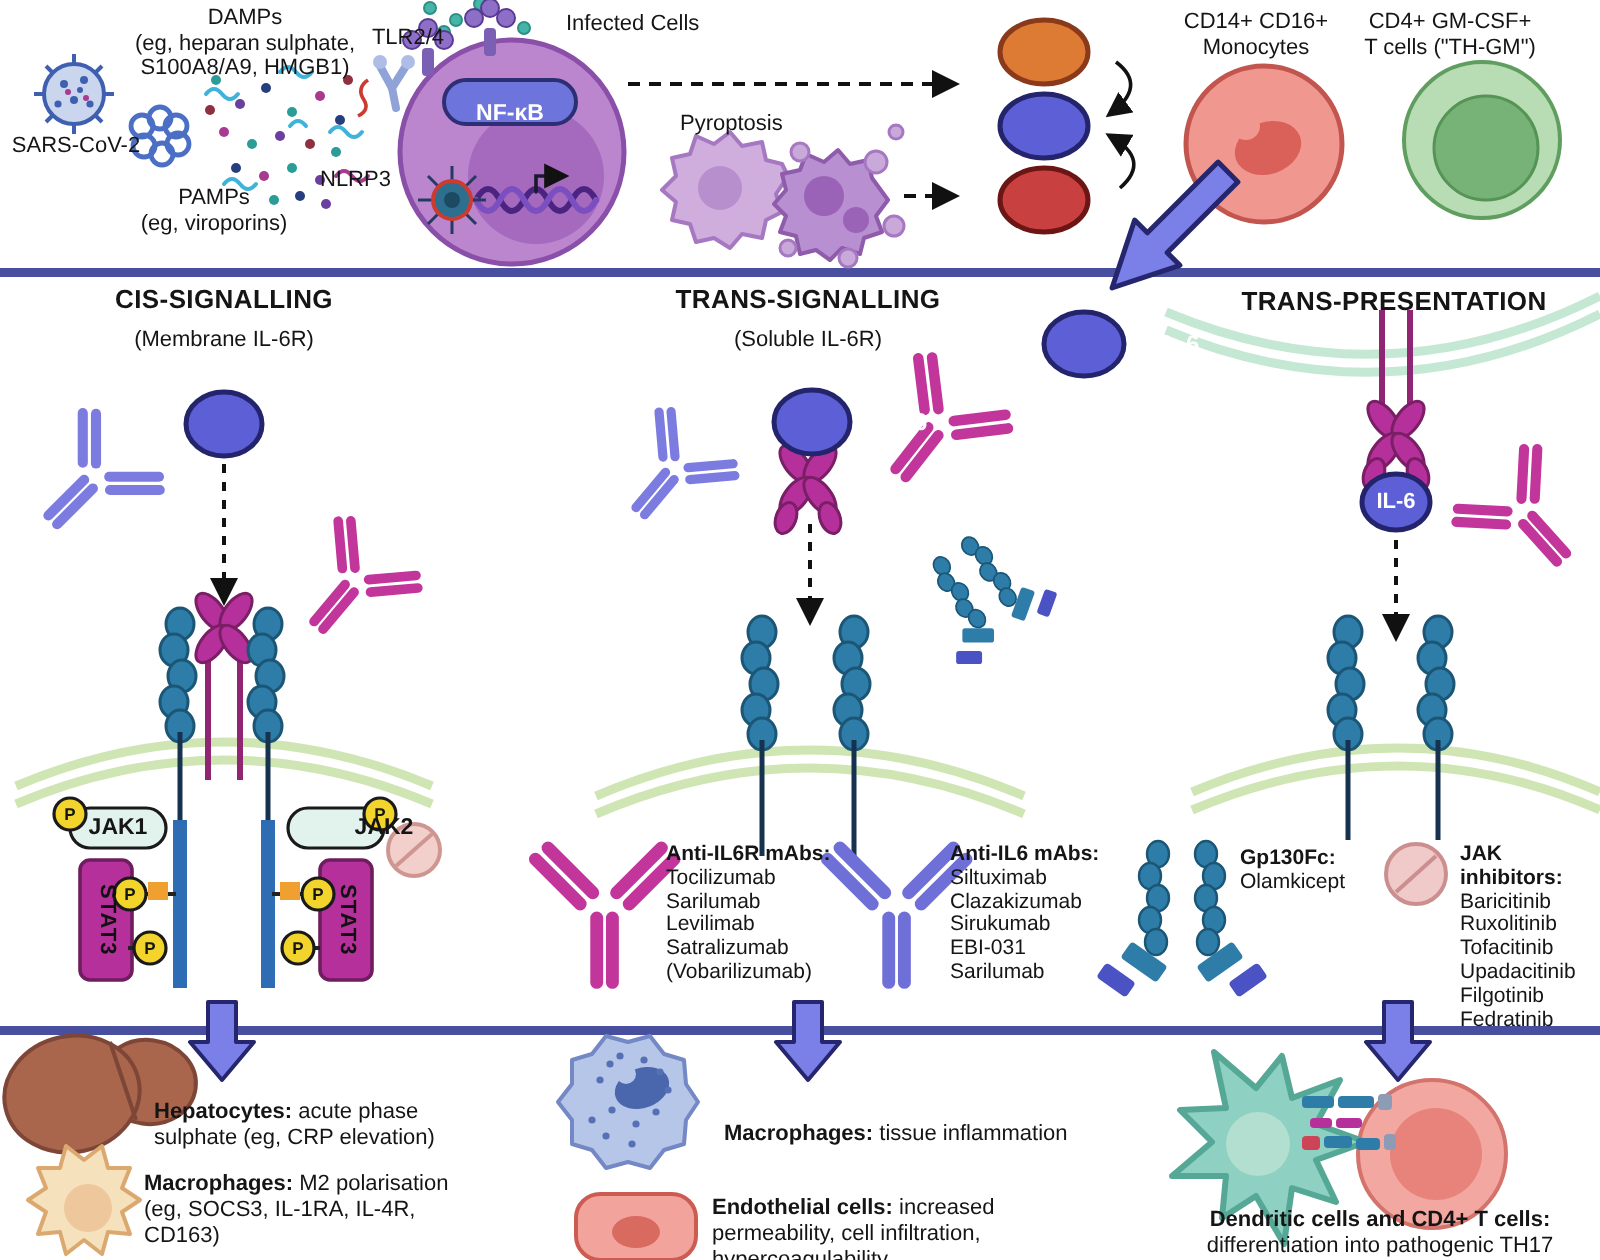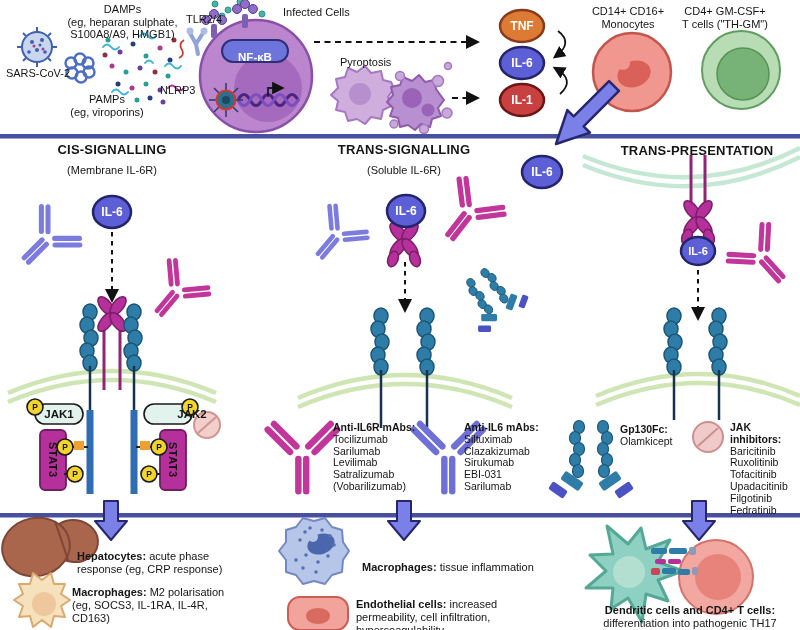--- a/index.html
+++ b/index.html
@@ -7,21 +7,21 @@
          font-family:"Liberation Sans",sans-serif;color:#151515;}
   .art{position:absolute;left:0;top:0;}
   .lbl{position:absolute;font-size:11px;line-height:12.5px;color:#151515;}
   .center{text-align:center;}
   .pre{white-space:pre-line;}
   .b{font-weight:bold;}
   .w{color:#fff;font-weight:bold;}
   .ttl{font-weight:bold;font-size:13px;letter-spacing:.2px;}
   .sub{font-size:11px;}
   .flex{display:flex;align-items:center;justify-content:center;}
-  .cyt{width:44px;height:20px;font-size:12px;}
+  .cyt{width:44px;height:20px;font-size:12px;padding-left:47px;}
   .druglist{position:absolute;font-size:10.5px;line-height:11.8px;color:#151515;}
   .druglist .dtitle{font-weight:bold;}
   .vert{writing-mode:vertical-rl;font-weight:bold;font-size:11px;letter-spacing:.5px;
         display:flex;align-items:center;justify-content:center;color:#111;}
   .plbl{font-size:8.5px;font-weight:bold;width:16px;height:15px;}
   .jaklbl{font-size:11.5px;font-weight:600;}
   .out{position:absolute;font-size:11px;line-height:13px;}
 </style>
 </head>
 <body>
@@ -449,21 +449,21 @@
 
 <div class="druglist" style="left:333px;top:422px;">
   <div class="dtitle">Anti-IL6R mAbs:</div>
   <div>Tocilizumab</div>
   <div>Sarilumab</div>
   <div>Levilimab</div>
   <div>Satralizumab</div>
   <div>(Vobarilizumab)</div>
 </div>
 
-<div class="druglist" style="left:464px;top:422px;">
+<div class="druglist" style="left:475px;top:422px;">
   <div class="dtitle">Anti-IL6 mAbs:</div>
   <div>Siltuximab</div>
   <div>Clazakizumab</div>
   <div>Sirukumab</div>
   <div>EBI-031</div>
   <div>Sarilumab</div>
 </div>
 
 <div class="druglist" style="left:620px;top:424px;">
   <div class="dtitle">Gp130Fc:</div>
@@ -474,21 +474,21 @@
   <div class="dtitle">JAK inhibitors:</div>
   <div>Baricitinib</div>
   <div>Ruxolitinib</div>
   <div>Tofacitinib</div>
   <div>Upadacitinib</div>
   <div>Filgotinib</div>
   <div>Fedratinib</div>
 </div>
 
 <div class="out" style="left:77px;top:550px;width:150px;">
-  <span class="b">Hepatocytes:</span><span> acute phase response (eg, CRP response)</span>
+  <span class="b">Hepatocytes:</span><span> acute phase sulphate (eg, CRP elevation)</span>
 </div>
 <div class="out" style="left:72px;top:586px;width:168px;">
   <span class="b">Macrophages:</span><span> M2 polarisation (eg, SOCS3, IL-1RA, IL-4R, CD163)</span>
 </div>
 <div class="out" style="left:362px;top:561px;width:220px;">
   <span class="b">Macrophages:</span><span> tissue inflammation</span>
 </div>
 <div class="out" style="left:356px;top:598px;width:200px;">
   <span class="b">Endothelial cells:</span><span> increased permeability, cell infiltration, hypercoagulability</span>
 </div>

